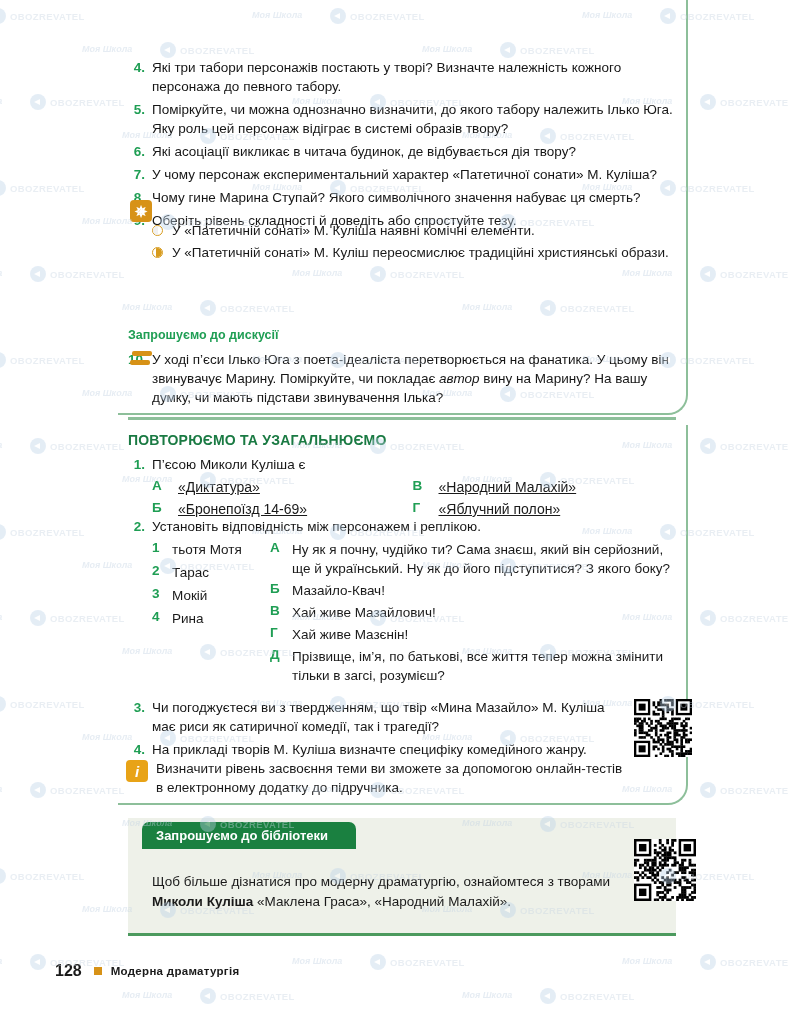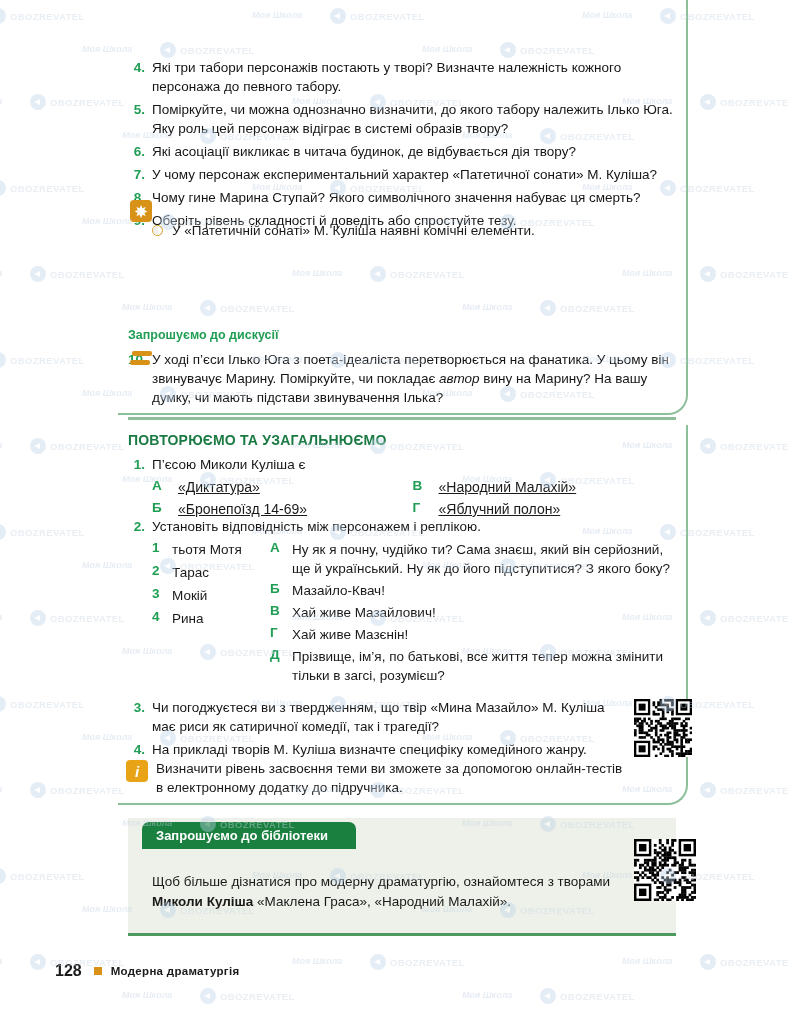--- a/index.html
+++ b/index.html
@@ -198,20 +198,26 @@
   <div class="icon-sq" style="left:130px; top:200px;">
     <span class="ico-star">✵</span>
   </div>
 
   <div class="q-list" id="levels" style="top:221px;">
       <div class="lvl-row">
         <div class="lvl-bullet">
           <span class="moon p1"></span>
         </div>
         <div class="lvl-txt">У «Патетичній сонаті» М. Куліша наявні комічні елементи.</div>
+      </div>
+      <div class="lvl-row">
+        <div class="lvl-bullet">
+          <span class="moon p3"></span>
+        </div>
+        <div class="lvl-txt">У «Патетичній сонаті» М. Куліш переосмислює традиційні християнські образи.</div>
       </div>
     </div>
 
   <div class="sub-head" style="top:328px;">Запрошуємо до дискусії</div>
 
   <div class="disc-icon" style="left:130px; top:351px;">
     <i></i>
     <i></i>
   </div>
 

